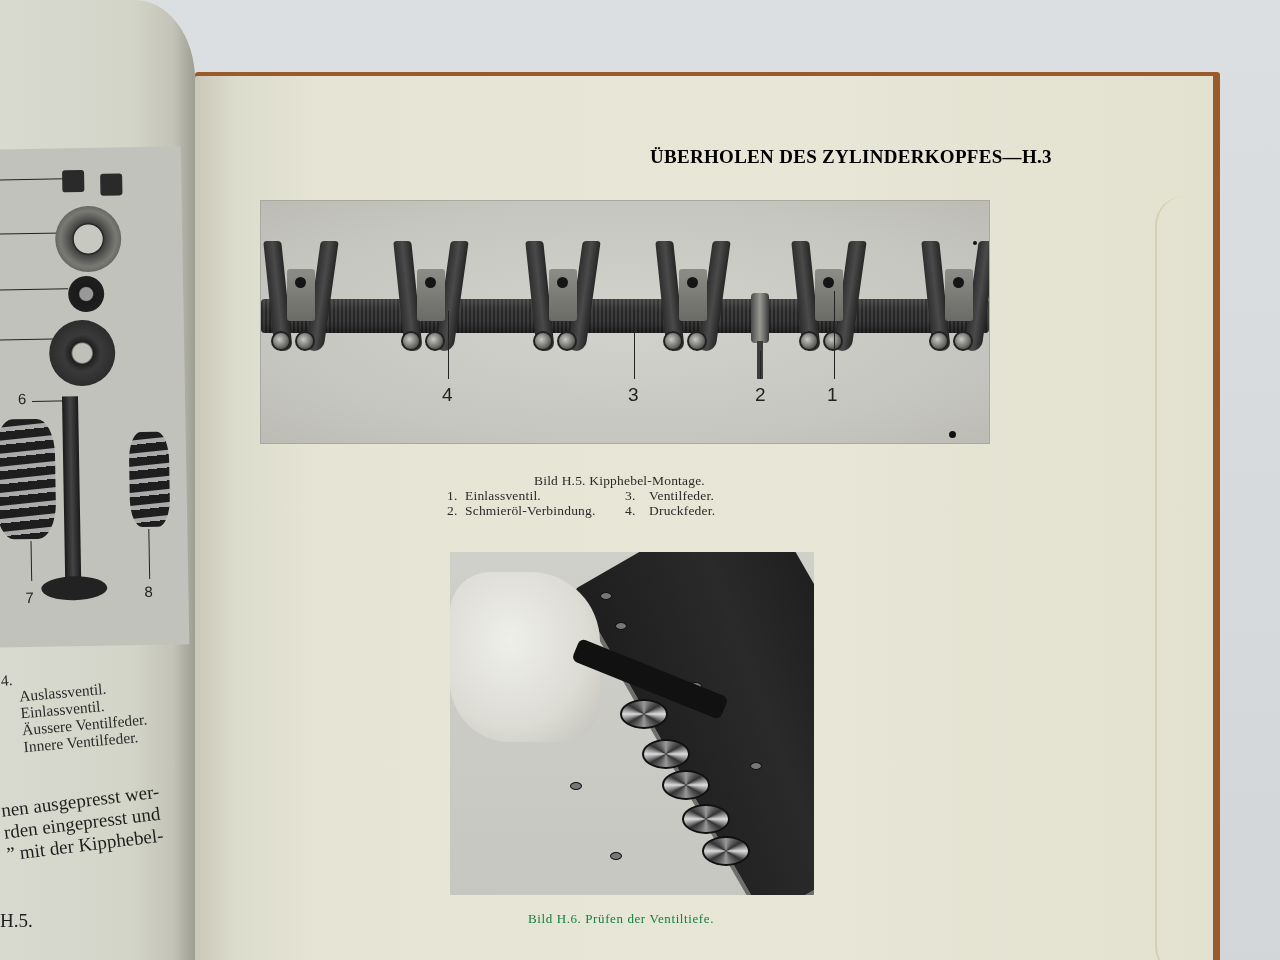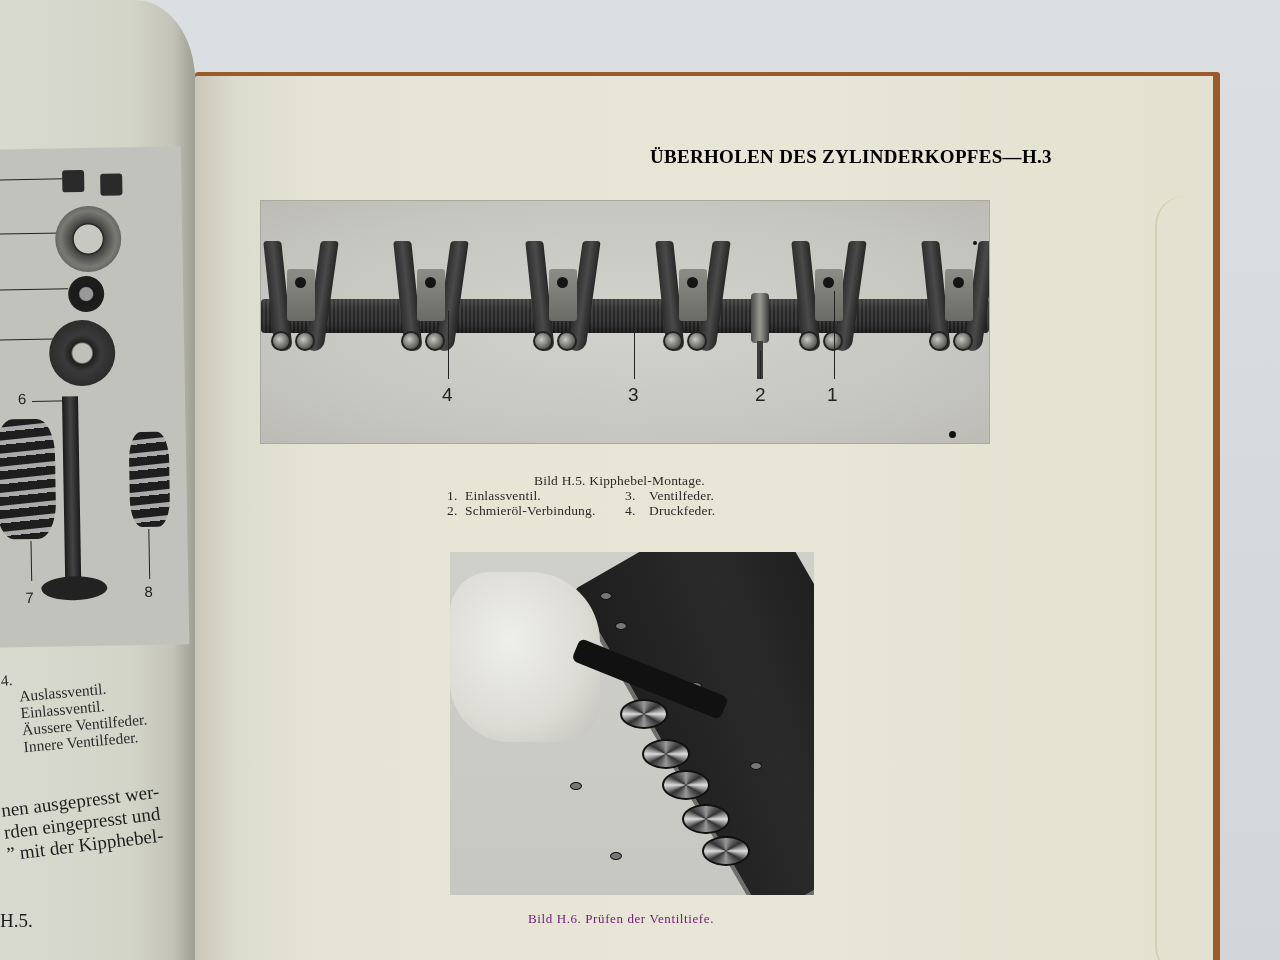--- a/index.html
+++ b/index.html
@@ -135,21 +135,21 @@
       position: absolute; left: 0; top: 20px; width: 150px; height: 170px;
       background: radial-gradient(ellipse at 40% 40%, #efefe9 0%, #dcdcd5 60%, #c0c0b8 100%);
       border-radius: 40px 70px 40px 60px;
     }
     .gauge {
       position: absolute; left: 120px; top: 115px; width: 160px; height: 24px;
       background: #111; transform: rotate(22deg); border-radius: 6px;
     }
     .caption-h6 {
       position: absolute; left: 528px; top: 911px;
-      font-size: 13px; color: #701a75; letter-spacing: 0.6px; white-space: nowrap;
+      font-size: 13px; color: #15803d; letter-spacing: 0.6px; white-space: nowrap;
     }
     
     .photo-left {
       position: absolute; left: -10px; top: 148px; width: 195px; height: 498px;
       background: #c2c2bc;
       transform: rotate(-1deg);
       overflow: hidden;
     }
     .lp-part { position: absolute; border-radius: 50%; }
     .lp-leader { position: absolute; height: 1px; background: #222; }

